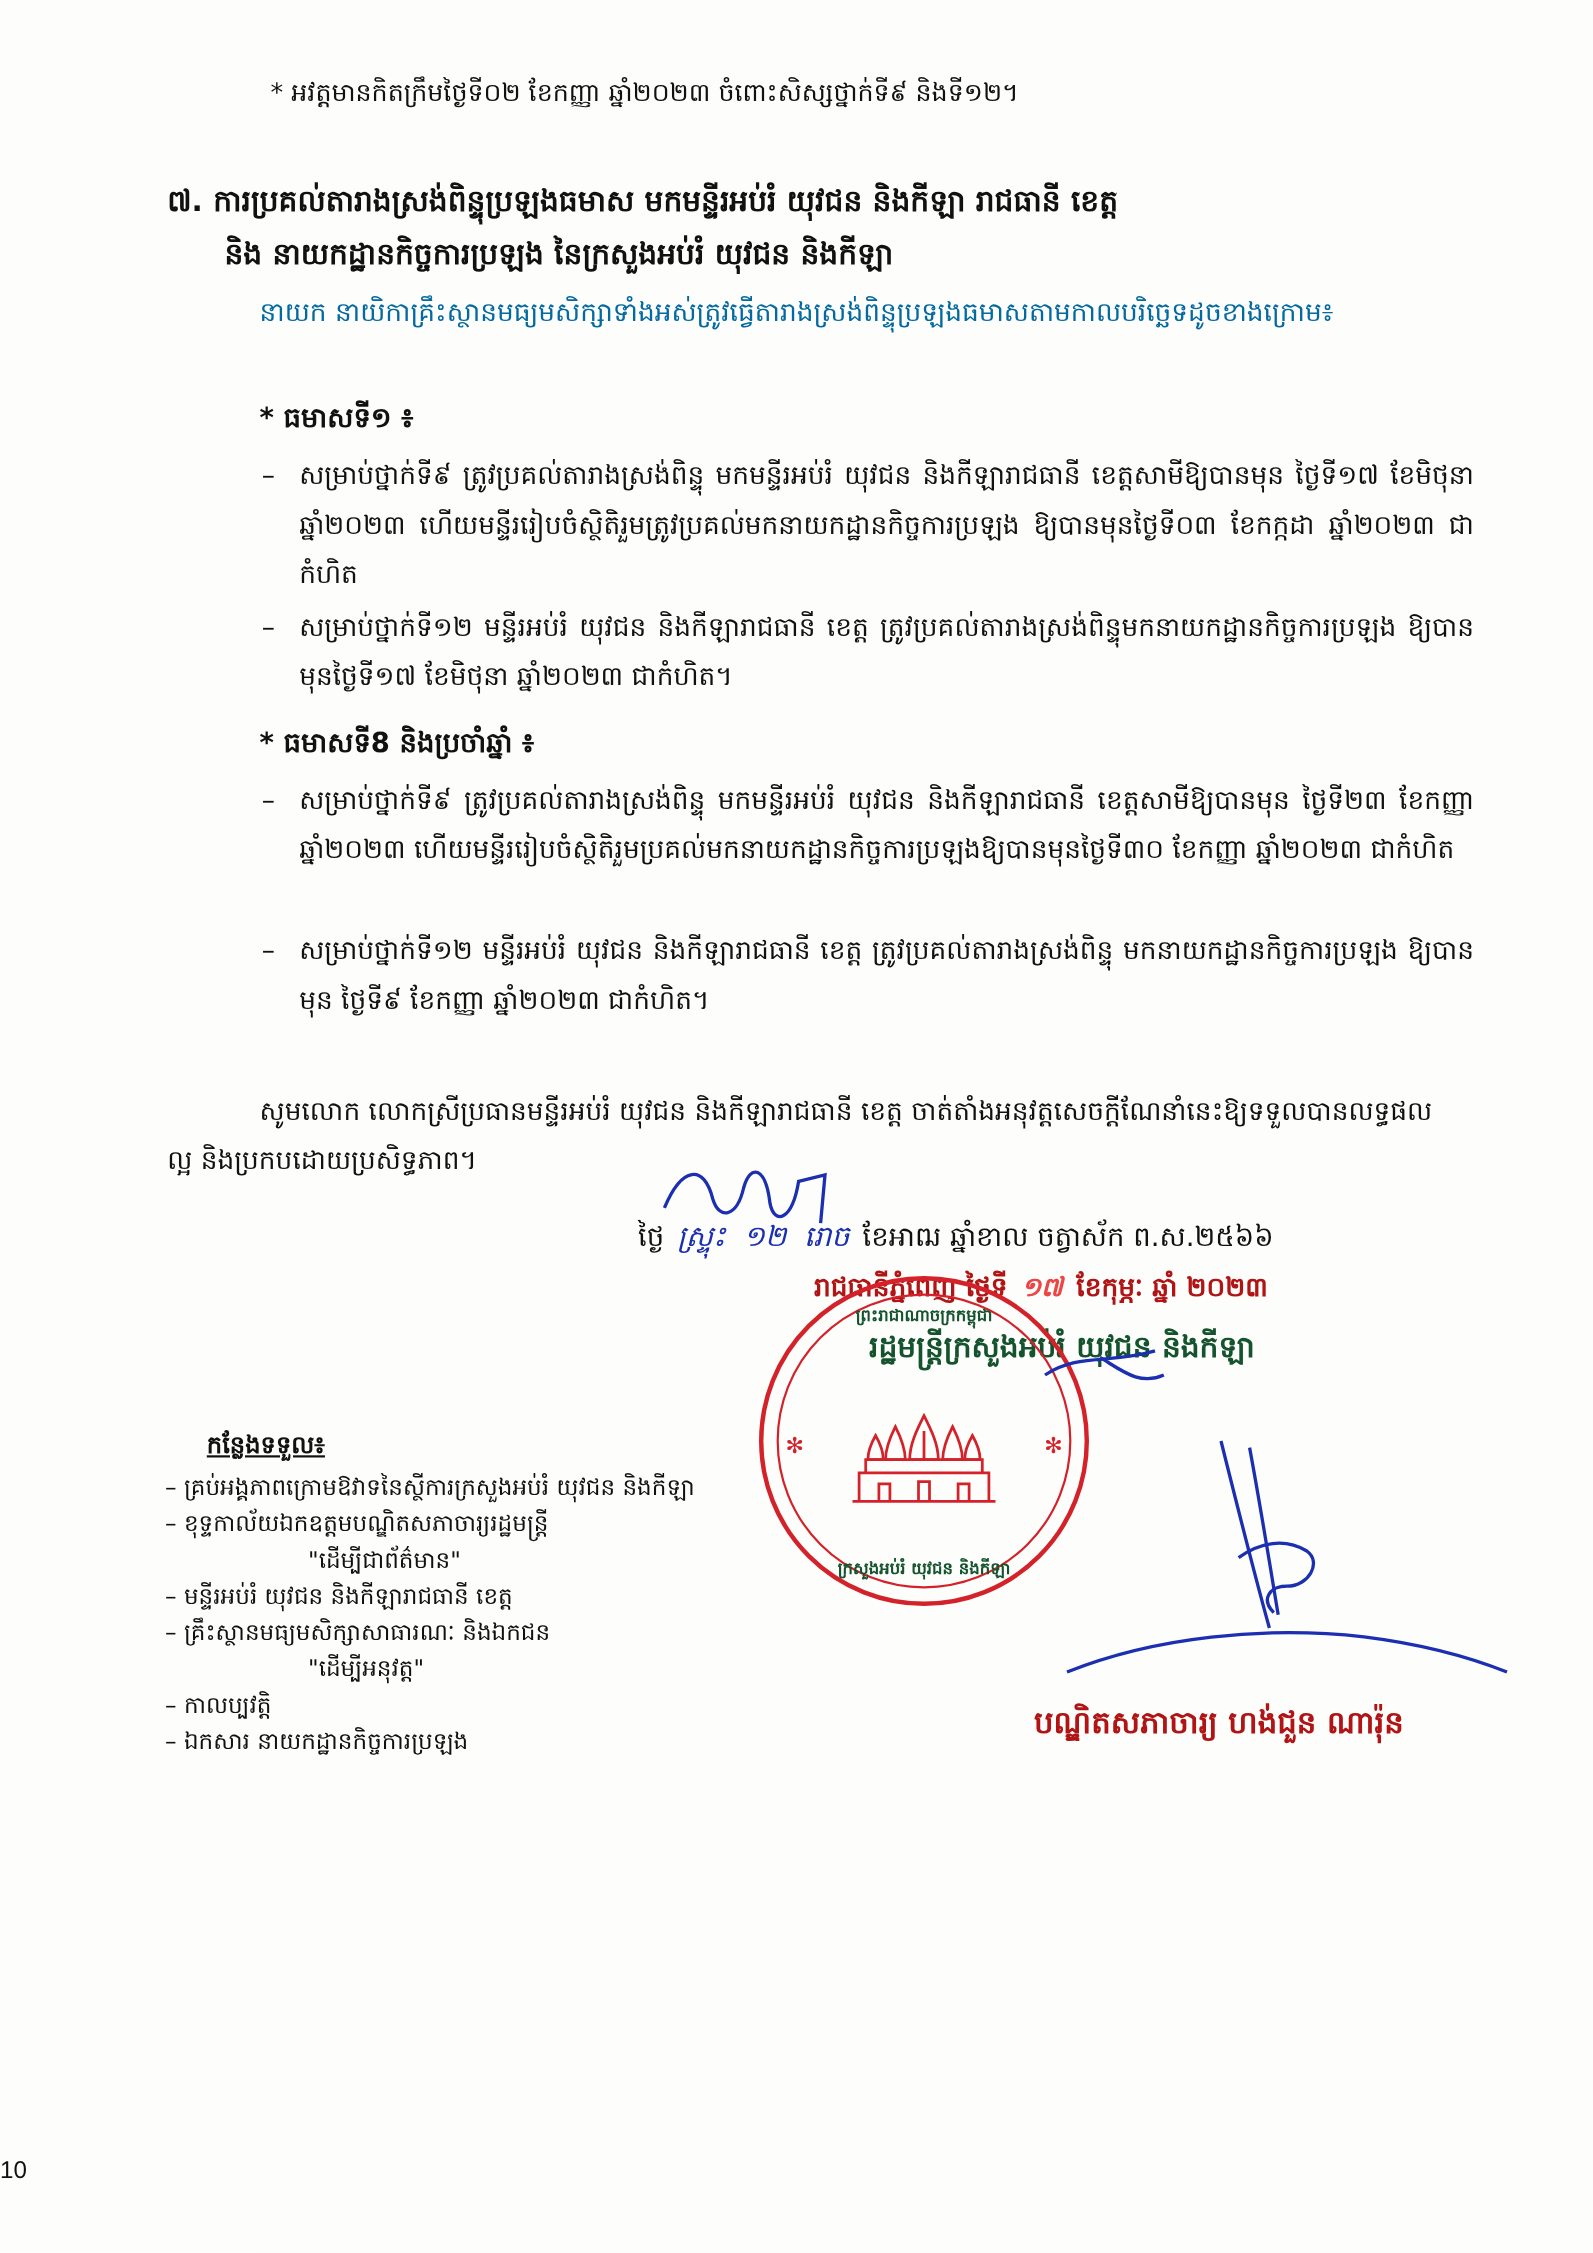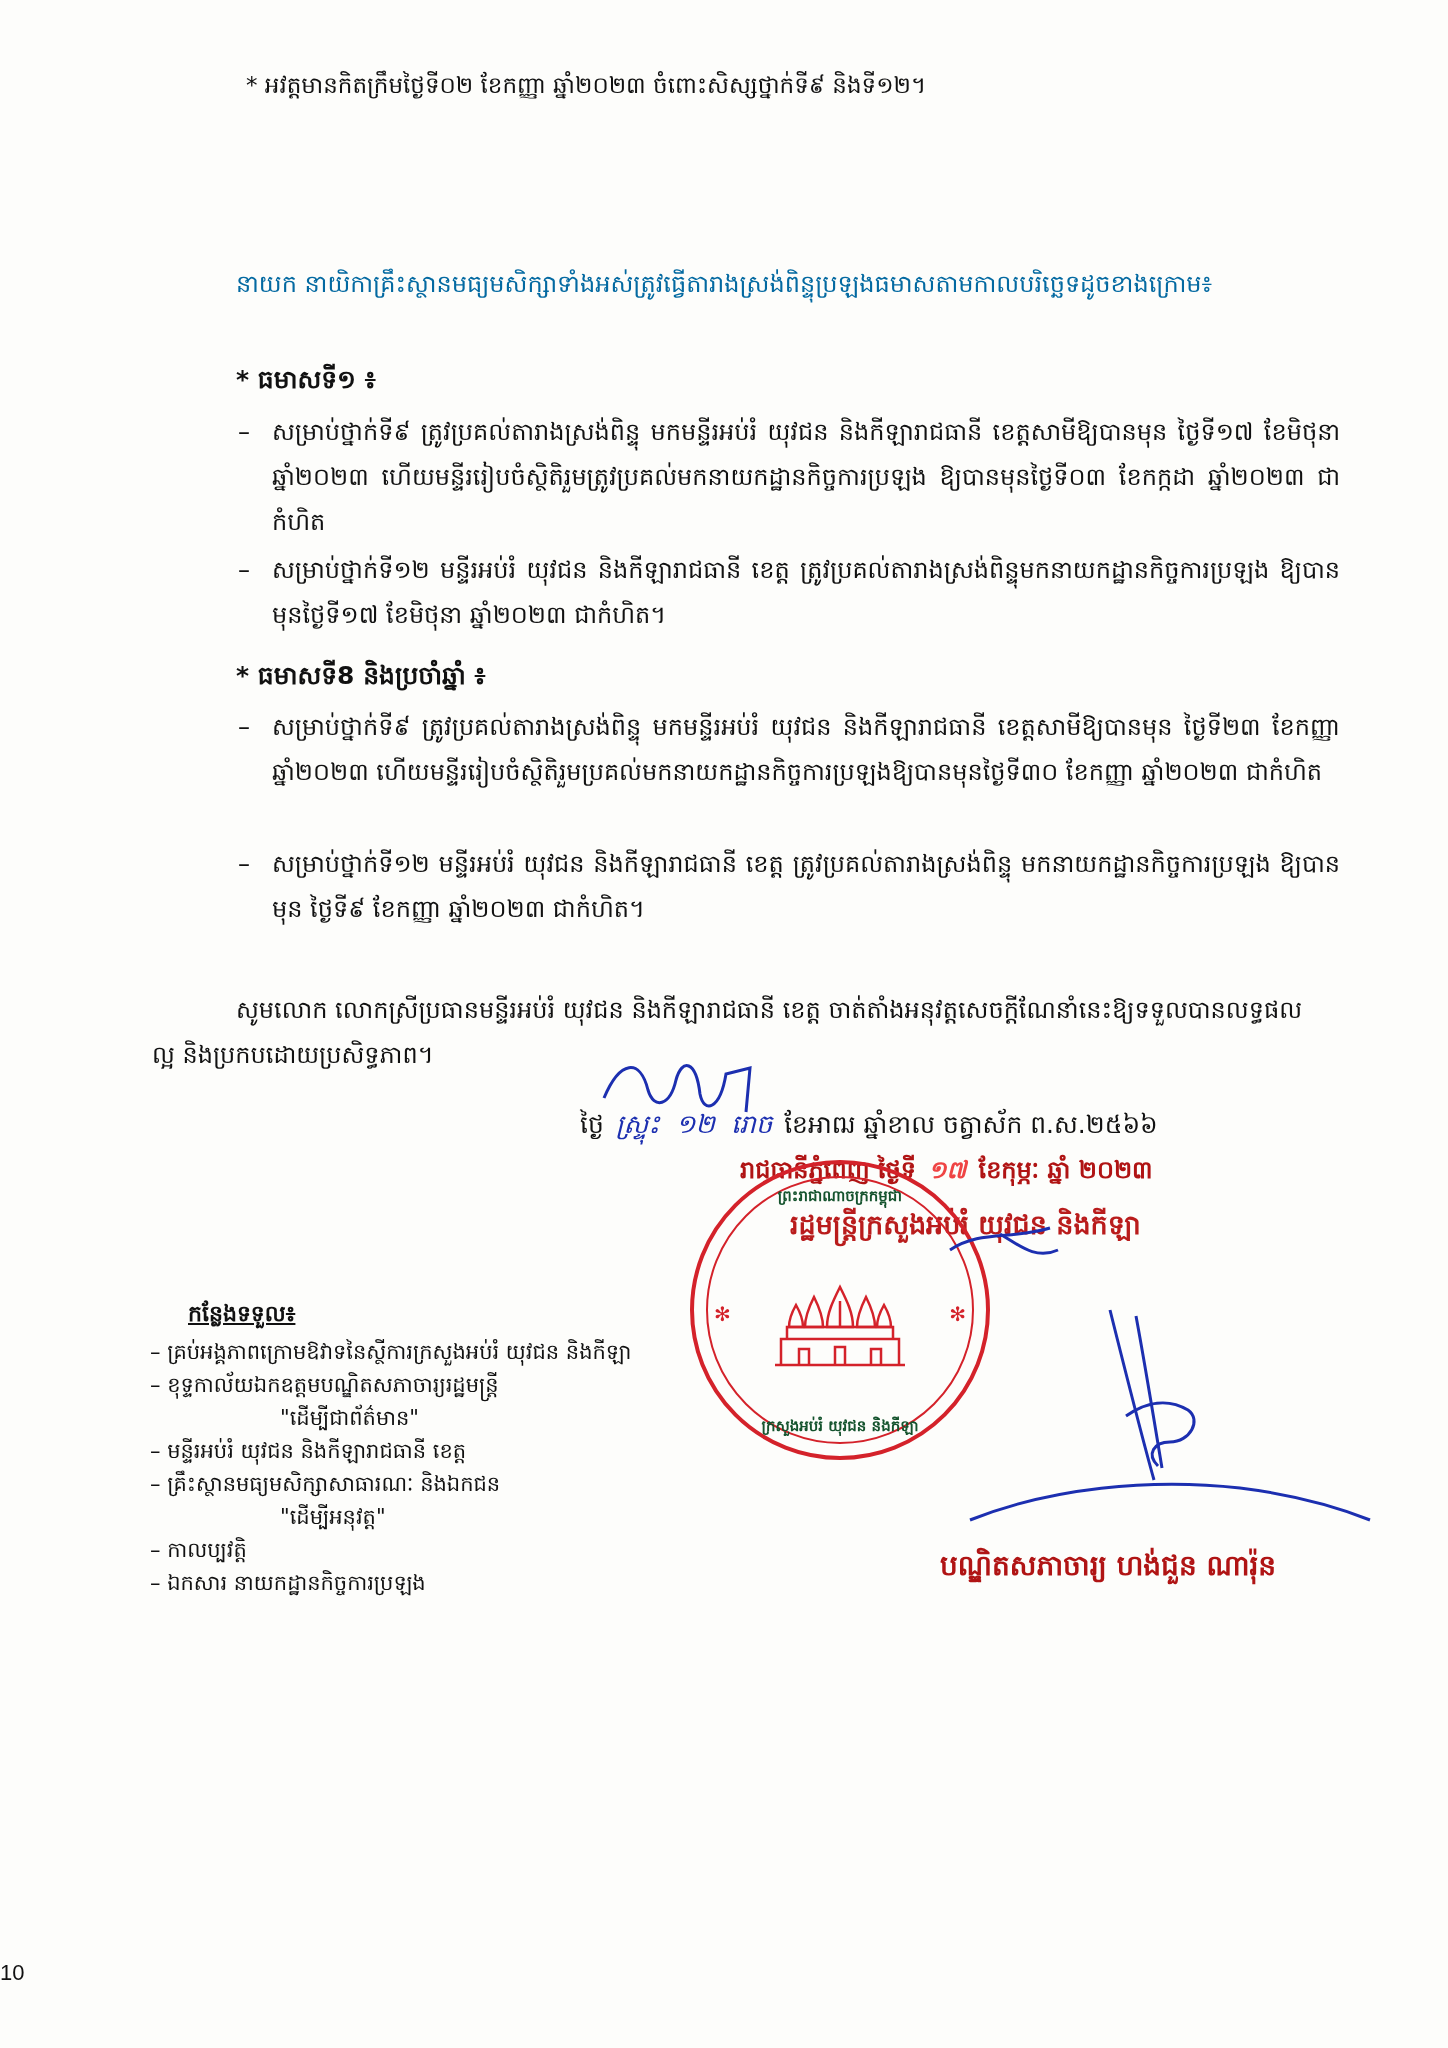--- a/index.html
+++ b/index.html
@@ -134,21 +134,21 @@
     font-family: "DejaVu Serif", "Liberation Serif", serif;
     font-style: italic;
     padding: 0 4px;
   }
   .minister-title {
     position: absolute;
     left: 790px;
     top: 1208px;
     font-size: 27px;
     font-weight: bold;
-    color: #b91c1c;
+    color: #14532d;
   }
   .minister-name {
     position: absolute;
     left: 940px;
     top: 1548px;
     font-size: 28px;
     font-weight: bold;
     color: #b01414;
   }
 
@@ -241,20 +241,25 @@
   }
 </style>
 </head>
 <body>
 
 <div class="page">
   <div class="content">
 
     <div class="line-note khm">* អវត្តមានកិតក្រឹមថ្ងៃទី០២ ខែកញ្ញា ឆ្នាំ២០២៣ ចំពោះសិស្សថ្នាក់ទី៩ និងទី១២។</div>
 
+    <div class="heading khm">
+      <span class="num">៧.</span>
+      <span>ការប្រគល់តារាងស្រង់ពិន្ទុប្រឡងធមាស មកមន្ទីរអប់រំ យុវជន និងកីឡា រាជធានី ខេត្ត</span>
+      <span class="l2">និង នាយកដ្ឋានកិច្ចការប្រឡង នៃក្រសួងអប់រំ យុវជន និងកីឡា</span>
+    </div>
 
     <div class="para1 khm">
       <span class="ind">នាយក នាយិកាគ្រឹះស្ថានមធ្យមសិក្សាទាំងអស់ត្រូវធ្វើតារាងស្រង់ពិន្ទុប្រឡងធមាសតាមកាលបរិច្ឆេទដូចខាងក្រោម៖</span>
     </div>
 
     <div class="sec-title sec1-title khm">* ធមាសទី១ ៖</div>
 
     <div class="item i1 khm">
       <span class="dash">–</span>
       <span>សម្រាប់ថ្នាក់ទី៩ ត្រូវប្រគល់តារាងស្រង់ពិន្ទុ មកមន្ទីរអប់រំ យុវជន និងកីឡារាជធានី ខេត្តសាមីឱ្យបានមុន ថ្ងៃទី១៧ ខែមិថុនា ឆ្នាំ២០២៣ ហើយមន្ទីររៀបចំស្ថិតិរួមត្រូវប្រគល់មកនាយកដ្ឋានកិច្ចការប្រឡង ឱ្យបានមុនថ្ងៃទី០៣ ខែកក្កដា ឆ្នាំ២០២៣ ជាកំហិត</span>

